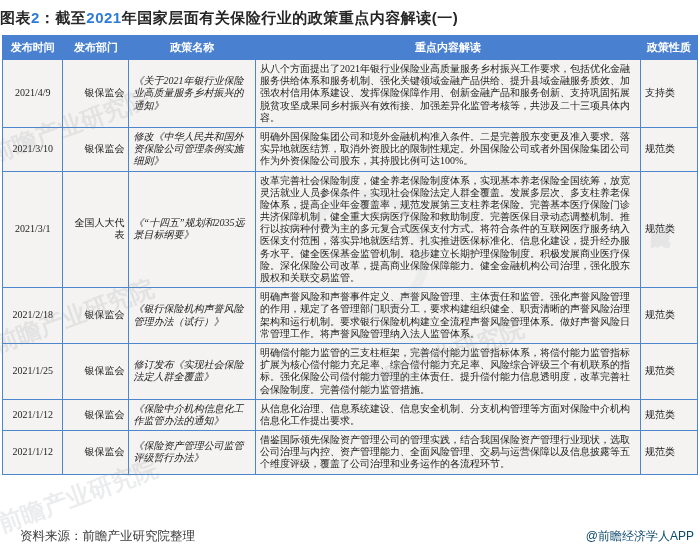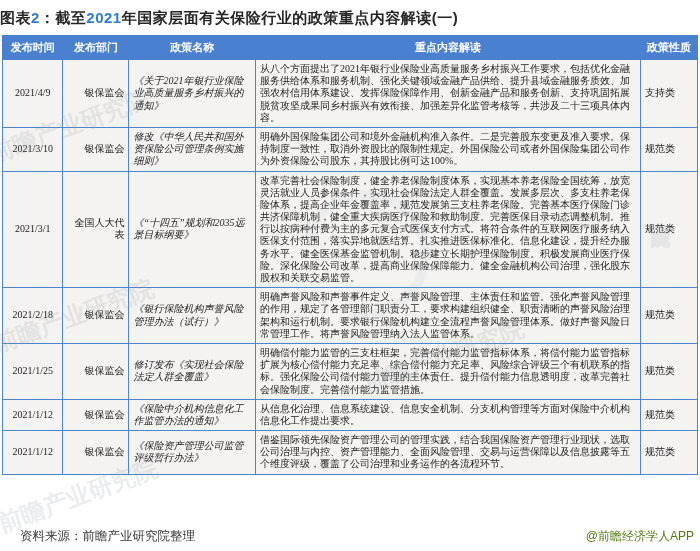--- a/index.html
+++ b/index.html
@@ -57,21 +57,21 @@
   td.cell-content { text-align: left; padding: 3px 5px; }
   td.cell-type { text-align: left; padding-left: 6px; }
   .footer {
     flex: 0 0 auto;
     display: flex;
     justify-content: space-between;
     align-items: center;
     padding: 4px 6px 6px 20px;
   }
   .footer .source { font-size: 12.5px; color: #3a3a3a; }
-  .footer .credit { font-size: 12px; color: #4d7c0f; }
+  .footer .credit { font-size: 12px; color: #0c4a6e; }
   .wm-layer {
     position: absolute;
     inset: 0;
     pointer-events: none;
     z-index: 5;
     overflow: hidden;
   }
   .wm {
     position: absolute;
     font-size: 24px;
@@ -130,21 +130,21 @@
         <td class="cell-date">2021/4/9</td>
         <td class="cell-dept">银保监会</td>
         <td class="cell-name">《关于2021年银行业保险业高质量服务乡村振兴的通知》</td>
         <td class="cell-content">从八个方面提出了2021年银行业保险业高质量服务乡村振兴工作要求，包括优化金融服务供给体系和服务机制、强化关键领域金融产品供给、提升县域金融服务质效、加强农村信用体系建设、发挥保险保障作用、创新金融产品和服务创新、支持巩固拓展脱贫攻坚成果同乡村振兴有效衔接、加强差异化监管考核等，共涉及二十三项具体内容。</td>
         <td class="cell-type">支持类</td>
       </tr>
       <tr>
         <td class="cell-date">2021/3/10</td>
         <td class="cell-dept">银保监会</td>
         <td class="cell-name">修改《中华人民共和国外资保险公司管理条例实施细则》</td>
-        <td class="cell-content">明确外国保险集团公司和境外金融机构准入条件。二是完善股东变更及准入要求。保持制度一致性，取消外资股比的限制性规定。外国保险公司或者外国保险集团公司作为外资保险公司股东，其持股比例可达100%。</td>
+        <td class="cell-content">明确外国保险集团公司和境外金融机构准入条件。二是完善股东变更及准入要求。落实异地就医结算，取消外资股比的限制性规定。外国保险公司或者外国保险集团公司作为外资保险公司股东，其持股比例可达100%。</td>
         <td class="cell-type">规范类</td>
       </tr>
       <tr>
         <td class="cell-date">2021/3/1</td>
         <td class="cell-dept">全国人大代表</td>
         <td class="cell-name">《“十四五”规划和2035远景目标纲要》</td>
         <td class="cell-content">改革完善社会保险制度，健全养老保险制度体系，实现基本养老保险全国统筹，放宽灵活就业人员参保条件，实现社会保险法定人群全覆盖。发展多层次、多支柱养老保险体系，提高企业年金覆盖率，规范发展第三支柱养老保险。完善基本医疗保险门诊共济保障机制，健全重大疾病医疗保险和救助制度。完善医保目录动态调整机制。推行以按病种付费为主的多元复合式医保支付方式。将符合条件的互联网医疗服务纳入医保支付范围，落实异地就医结算。扎实推进医保标准化、信息化建设，提升经办服务水平。健全医保基金监管机制。稳步建立长期护理保险制度。积极发展商业医疗保险。深化保险公司改革，提高商业保险保障能力。健全金融机构公司治理，强化股东股权和关联交易监管。</td>
         <td class="cell-type">规范类</td>
       </tr>
       <tr>

